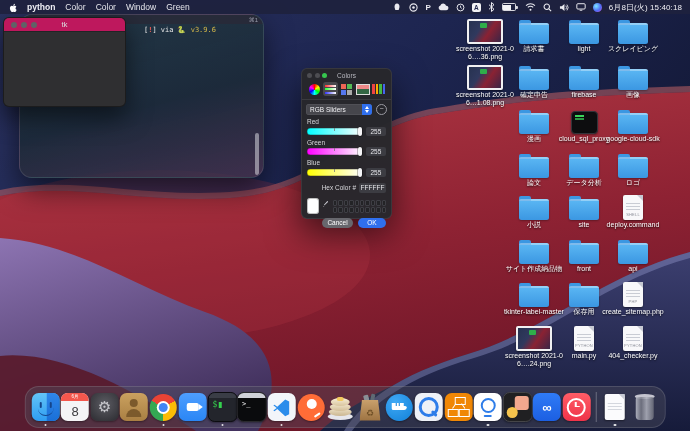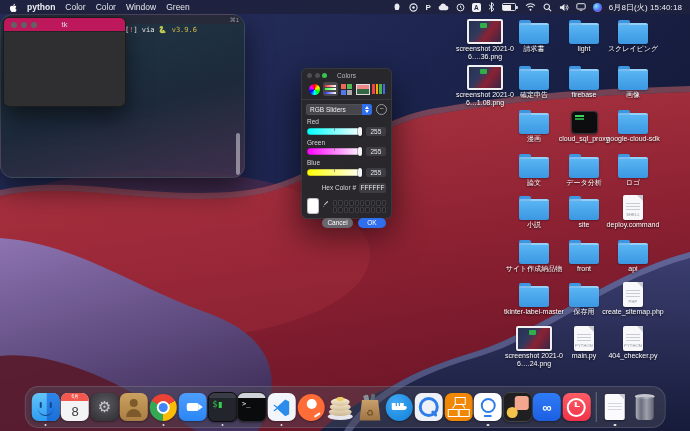--- a/index.html
+++ b/index.html
@@ -9,21 +9,21 @@
   .menubar{position:absolute;top:0;left:0;right:0;height:14px;z-index:70;
     background:rgba(30,34,62,.92);display:flex;align-items:center;padding:0 8px;
     color:#f0f0f5;font-size:8.5px;}
   .menubar .mleft{display:flex;align-items:center;gap:10px;}
   .menubar .appname{font-weight:bold;}
   .menubar .mitem{opacity:.95;}
   .menubar .mright{margin-left:auto;display:flex;align-items:center;gap:7px;}
   .sicon{display:flex;align-items:center;height:14px;color:#e9e9f0;}
   .mclock{font-size:8px;letter-spacing:.1px;}
   
-  .termwin{position:absolute;left:0;top:14px;width:243px;height:162px;z-index:10;
+  .termwin{position:absolute;left:19px;top:14px;width:243px;height:162px;z-index:10;
     border-radius:13px;box-shadow:0 12px 28px rgba(0,0,0,.55);overflow:hidden;
     background:linear-gradient(165deg,rgba(34,58,70,.93) 0%,rgba(28,42,56,.9) 55%,rgba(70,50,76,.82) 100%);
     border:1px solid rgba(255,255,255,.10);}
   .termbar{height:9px;background:rgba(40,42,56,.9);display:flex;align-items:center;justify-content:flex-end;
     padding:0 5px;color:#9a9dac;font-size:6px;}
   .termprompt{position:absolute;left:124px;top:11px;font-family:"DejaVu Sans Mono",monospace;font-size:7px;color:#e8e8e8;white-space:pre;}
   .termprompt .alert{color:#ff5f56;font-weight:bold;}
   .termprompt .ver{color:#d7ba4a;}
   .termscroll{position:absolute;right:4px;top:118px;width:4px;height:42px;border-radius:2px;background:rgba(230,230,235,.5);}
   

